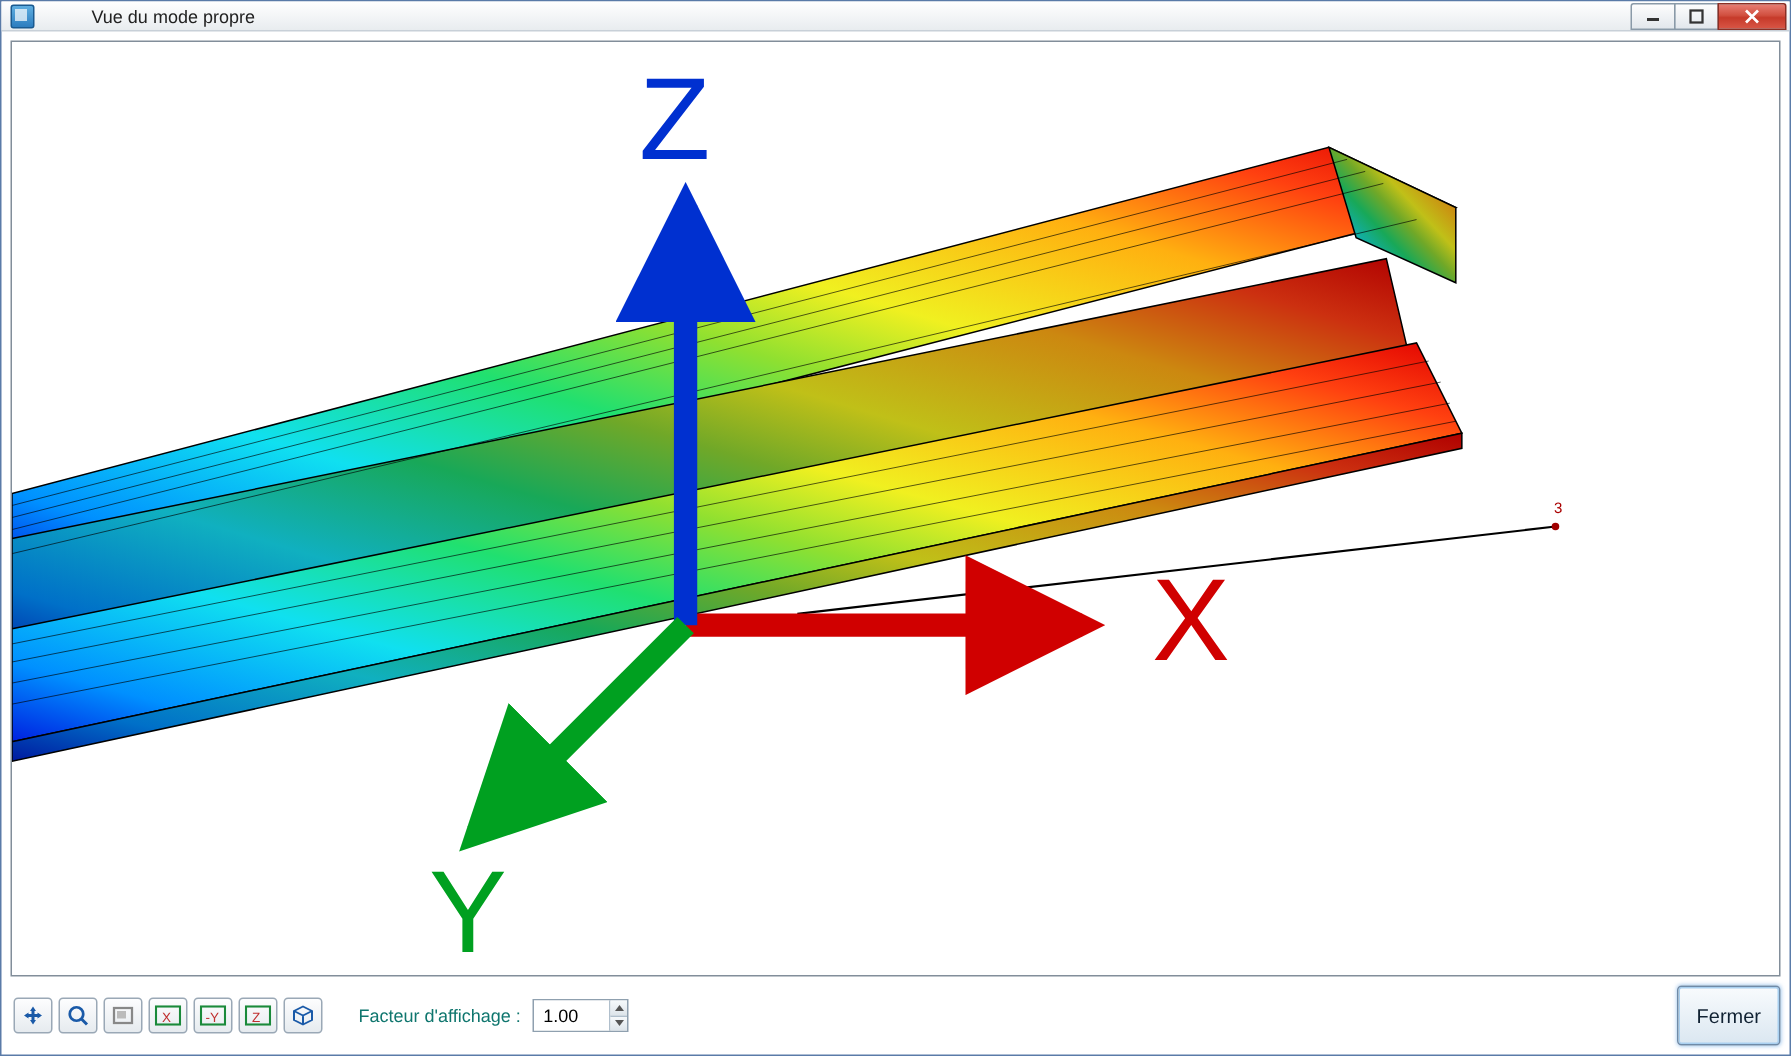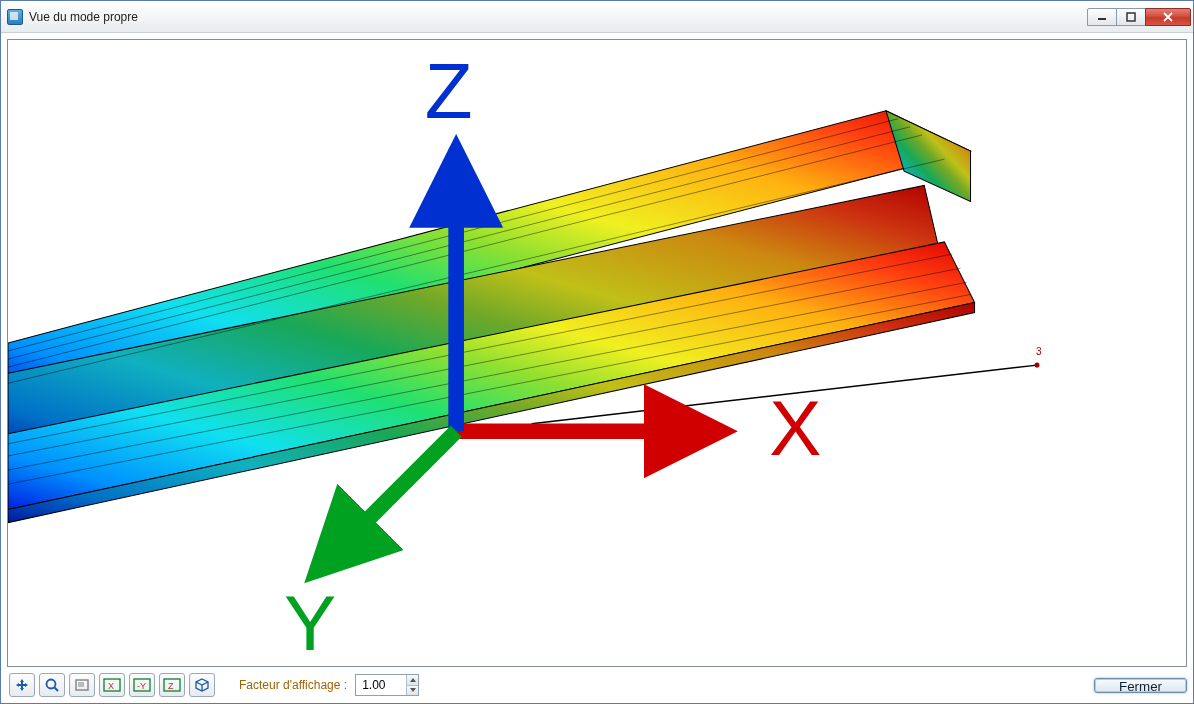--- a/index.html
+++ b/index.html
@@ -13,26 +13,27 @@
     }
     .window {
       width: 1194px;
       height: 704px;
       border: 1px solid #5a7ba8;
       background: #fff;
       display: flex;
       flex-direction: column;
     }
     .titlebar {
-      height: 32px;
+      height: 20px;
       background: linear-gradient(to bottom, #ffffff, #e8ecef);
       display: flex;
       align-items: center;
       padding: 0 2px;
       border-bottom: 1px solid #c8d0d8;
+      gap: 32px;
     }
     .titlebar .app-icon {
       width: 16px; height: 16px;
       margin: 0 4px;
       background: linear-gradient(to bottom, #5faee0, #2d7dbf);
       border: 1px solid #1a5a90;
       border-radius: 2px;
       position: relative;
     }
     .titlebar .app-icon::before {
@@ -122,21 +123,21 @@
       display: flex;
       align-items: center;
       justify-content: center;
       cursor: pointer;
     }
     .tool-btn svg { display:block; }
 
     .factor-label {
       margin-left: 22px;
       margin-right: 8px;
-      color: #a16207;
+      color: #0f766e;
     }
     .spinner {
       display: flex;
       align-items: stretch;
       border: 1px solid #8fa0af;
       height: 22px;
       background: #fff;
       width: 64px;
     }
     .spinner input {
@@ -157,22 +158,22 @@
       flex:1;
       background: linear-gradient(to bottom,#f6f9fb,#dde4ea);
       display:flex;align-items:center;justify-content:center;
       cursor:pointer;
     }
     .spin-btn:first-child { border-bottom:1px solid #b0bfcc; }
     .spin-btn svg{display:block;}
 
     .spacer { flex:1; }
     .close-btn {
-      height: 15px;
-      padding: 0 24px;
+      height: 40px;
+      padding: 0 12px;
       border: 1px solid #6f8ba8;
       border-radius: 3px;
       background: linear-gradient(to bottom,#f8fbfd,#dbe7f1);
       cursor: pointer;
       color: #123;
       box-shadow: 0 0 0 1px #a9d0f0 inset, 0 0 3px rgba(80,150,220,0.6);
       margin-left: 45px;
     }
   </style>
 </head>

